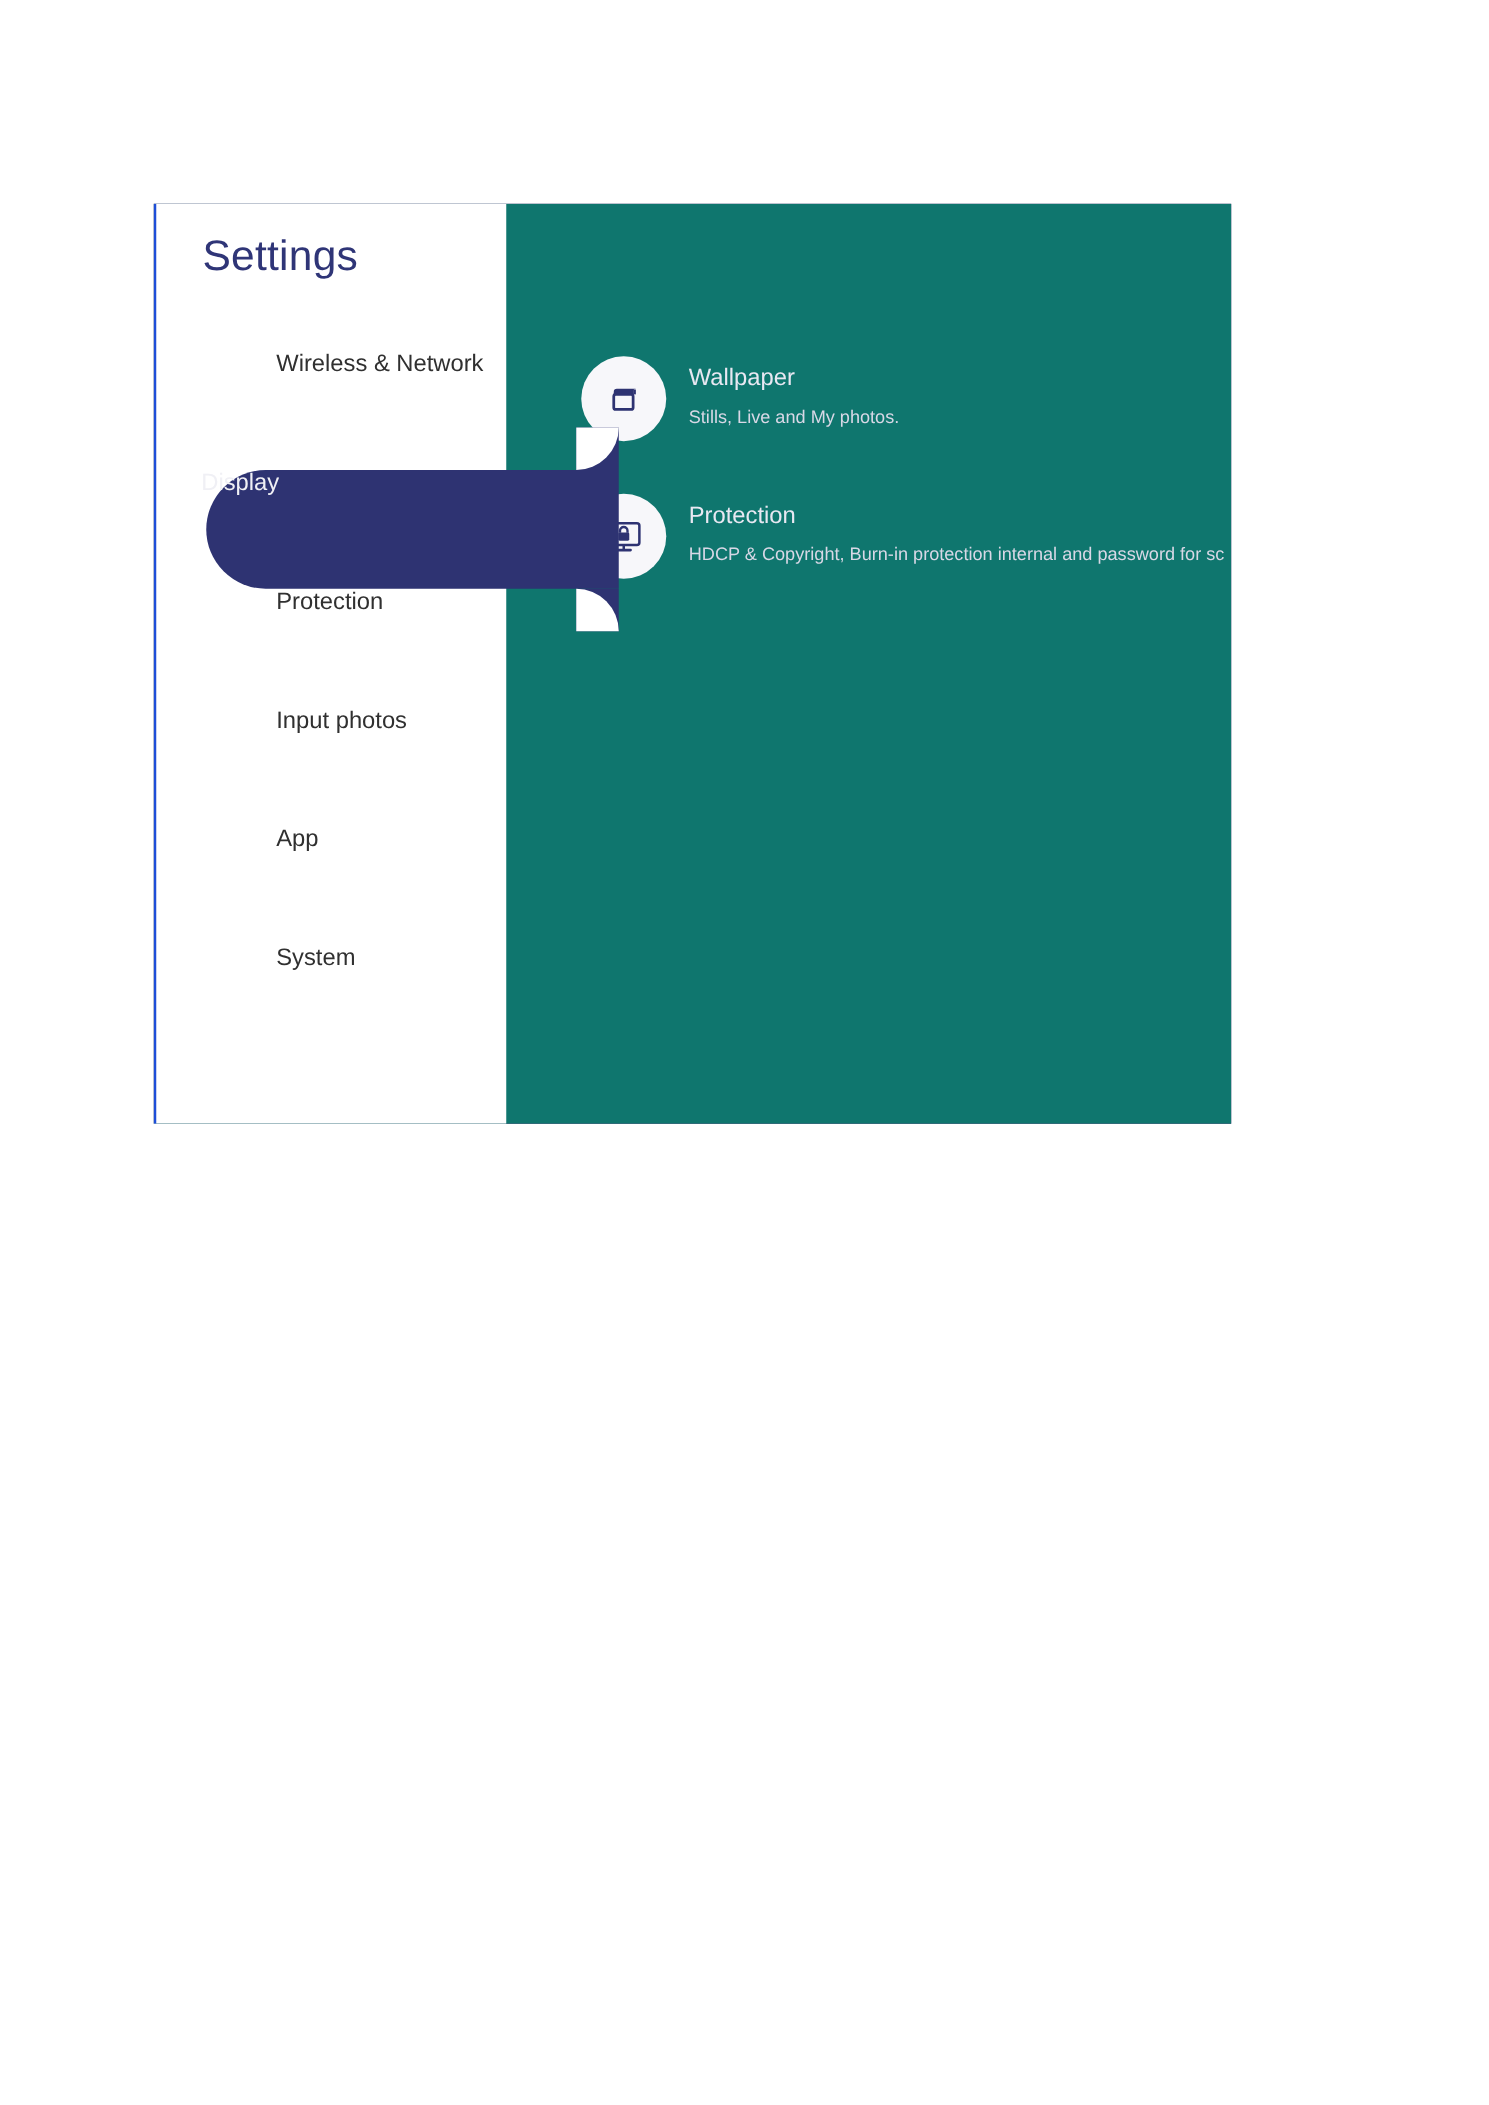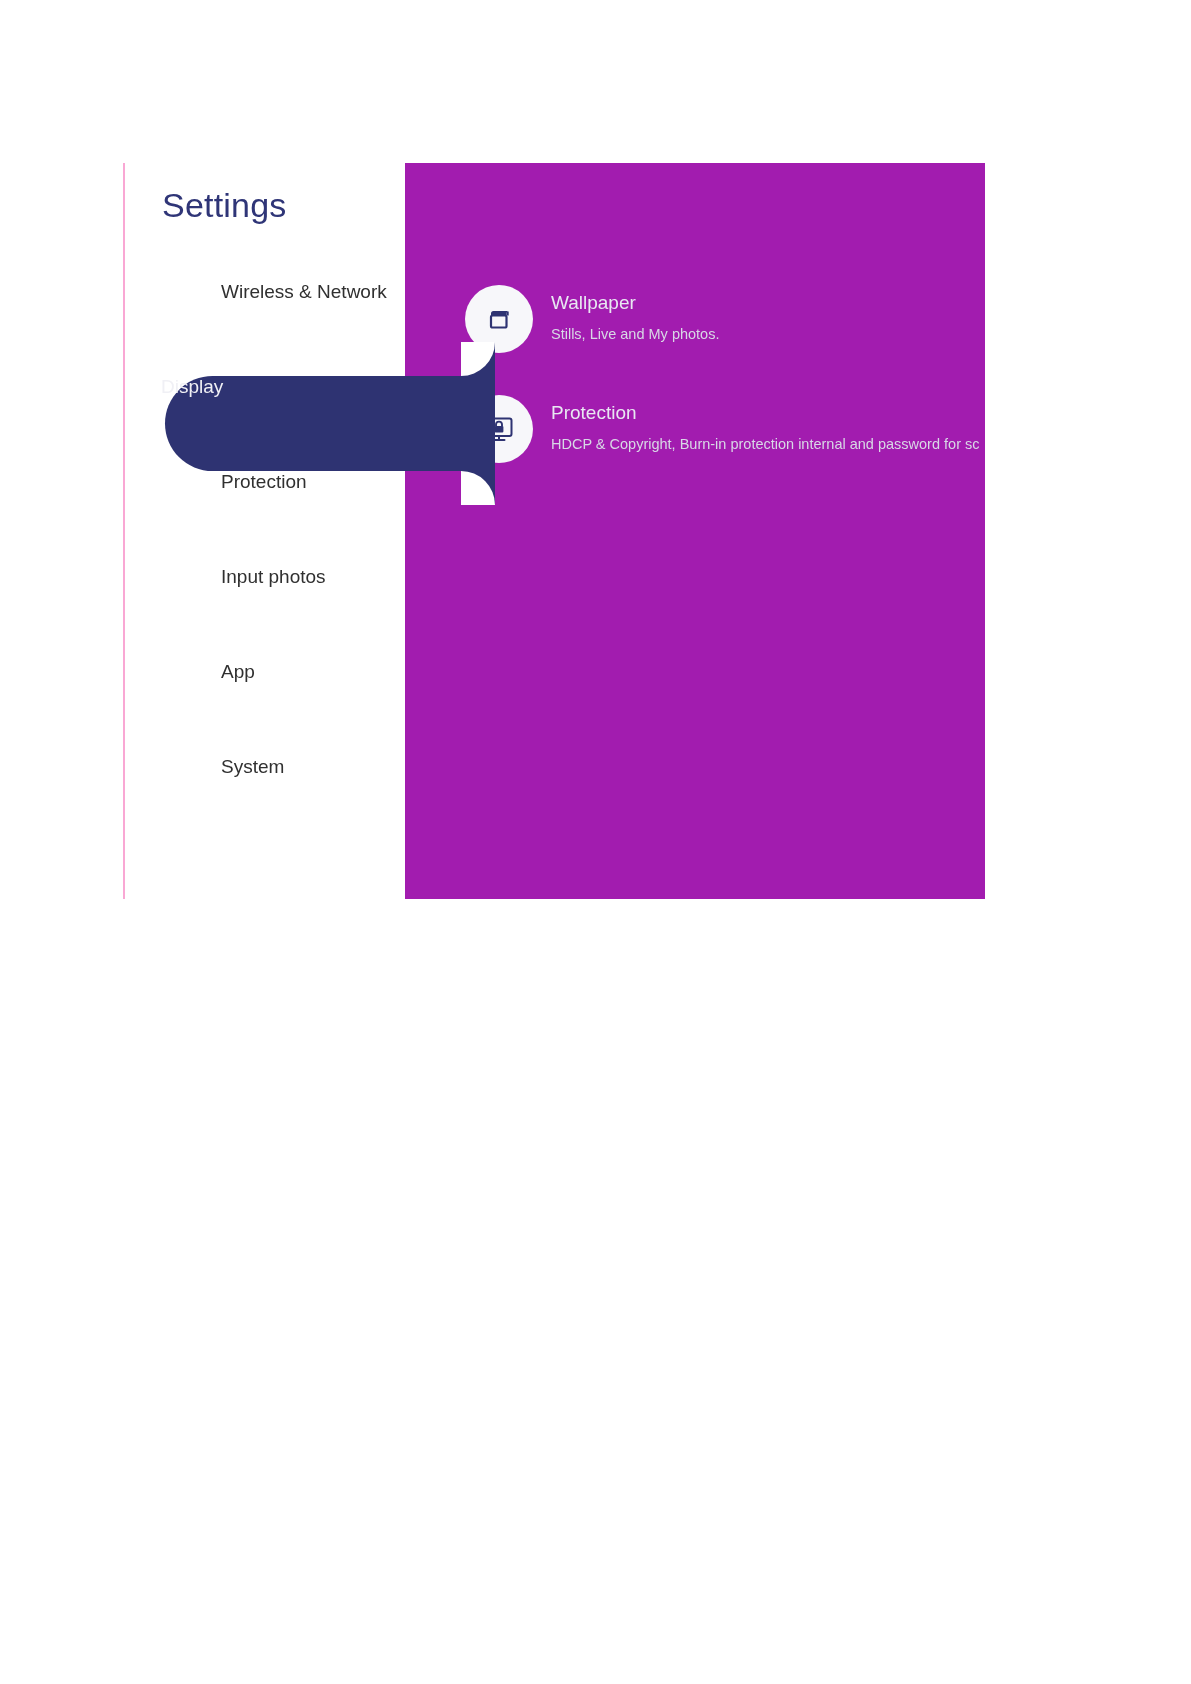--- a/index.html
+++ b/index.html
@@ -23,32 +23,32 @@
     width: 862px;
     height: 736px;
     background: #262a5e;
     overflow: hidden;
   }
 
   
   #content-panel {
     position: absolute;
     inset: 0;
-    background: #a21caf;
+    background: #0f766e;
   }
 
   
   #sidebar {
     position: absolute;
     left: 0;
     top: 0;
     width: 282px;
     height: 736px;
     background: #ffffff;
-    border-left: 2px solid #f9a8d4;
+    border-left: 2px solid #1d4ed8;
     box-sizing: border-box;
     z-index: 2;
   }
 
   #settings-title {
     position: absolute;
     left: 37px;
     top: 23px;
     font-size: 34px;
     color: #2f3577;

